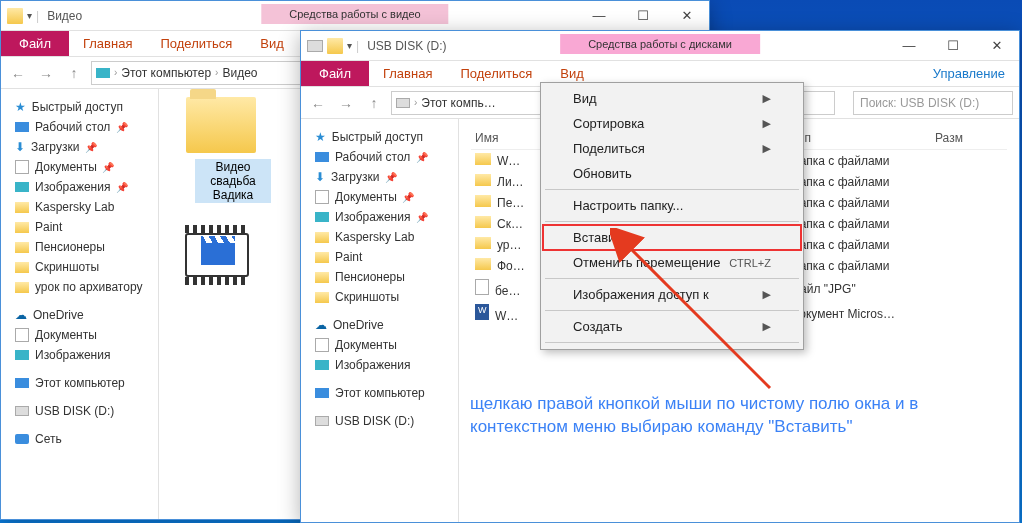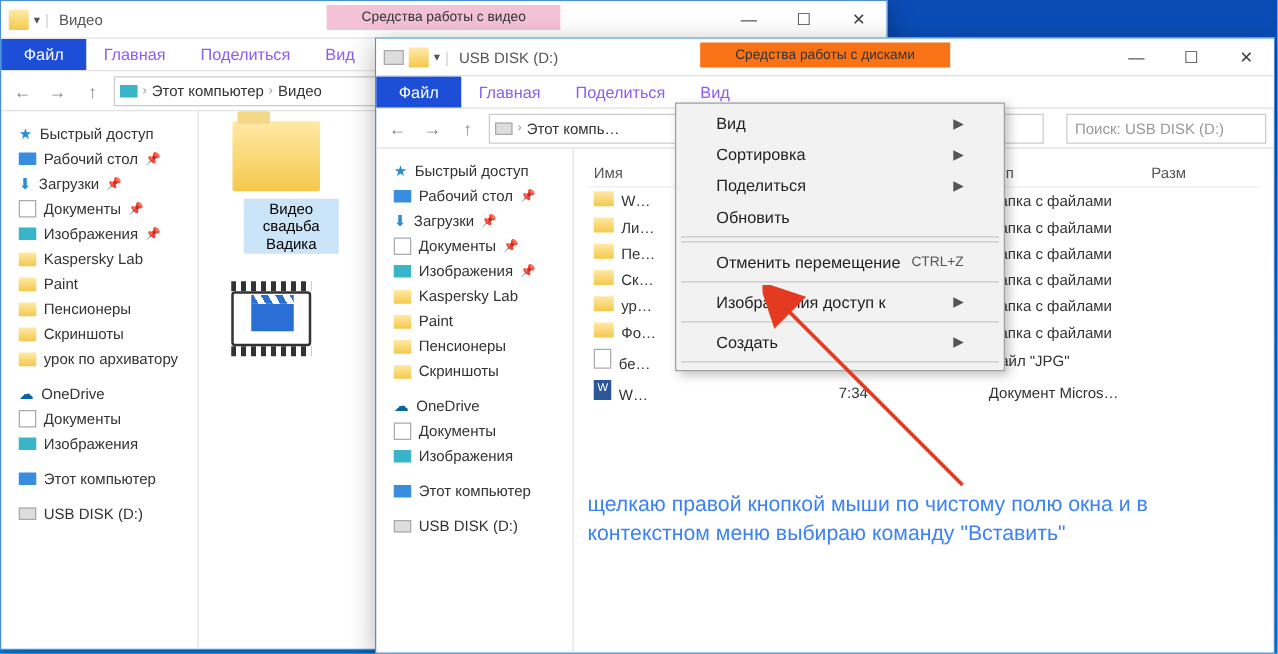--- a/index.html
+++ b/index.html
@@ -42,49 +42,49 @@
   .ribbon-tools {
     position: absolute;
     left: 50%;
     transform: translateX(-50%);
     top: 3px;
     font-size: 11px;
     padding: 4px 28px;
     color: #333;
   }
   .rt-video { background: #f4c2d7; }
-  .rt-disk  { background: #f97316; }
+  .rt-disk  { background: #f9a8d4; }
 
   .win-controls {
     position: absolute; right: 0; top: 0; display:flex;
   }
   .win-controls div {
     width: 44px; height: 28px; display:flex; align-items:center; justify-content:center;
     font-size: 13px; color:#444;
   }
 
   .ribbon {
     height: 26px;
     background: #fff;
     display: flex;
     align-items: stretch;
     border-bottom: 1px solid #e1e1e1;
   }
   .ribbon .file {
-    background: #1d4ed8;
+    background: #be185d;
     color: #fff;
     padding: 0 18px;
     display: flex; align-items: center;
     font-size: 13px;
   }
   .ribbon .tab {
     padding: 0 14px;
     display:flex; align-items:center;
     font-size: 13px;
-    color:#8b5cf6;
+    color:#c2410c;
   }
 
   .addrbar {
     height: 32px;
     display:flex;
     align-items:center;
     padding: 0 6px;
     gap:6px;
     border-bottom:1px solid #e1e1e1;
   }
@@ -143,21 +143,21 @@
     margin-left:14px;
   }
   .film:before,.film:after{content:"";position:absolute;left:-2px;right:-2px;height:8px;background:repeating-linear-gradient(90deg,#333 0 4px,transparent 4px 8px);}
   .film:before{top:-10px;} .film:after{bottom:-10px;}
   .film .clap{position:absolute;top:8px;left:14px;width:34px;height:22px;background:#2a6fd6;}
   .film .clap:before{content:"";position:absolute;top:-7px;left:0;width:34px;height:7px;background:repeating-linear-gradient(60deg,#2a6fd6 0 5px,#fff 5px 10px);}
 
   
   .listhdr, .row { display:flex; align-items:center; font-size:12px; }
   .listhdr { color:#555; border-bottom:1px solid #eee; padding:4px 0; }
-  .col-name{width:200px;padding-left:4px;} .col-date{width:120px;} .col-type{width:130px;} .col-size{width:50px;}
+  .col-name{width:200px;padding-left:4px;} .col-date{width:120px;} .col-type{width:130px;} .col-size{width:50px;margin-left:14px;}
   .row { padding:3px 0; color:#333;}
   .row .ficon-s{width:16px;height:12px;background:linear-gradient(#ffe9a6,#f5c84c);display:inline-block;margin-right:6px;}
   .row .jicon{width:14px;height:16px;background:#fff;border:1px solid #aaa;display:inline-block;margin-right:6px;}
   .row .wicon{width:14px;height:16px;background:#2b579a;display:inline-block;margin-right:6px;position:relative;}
   .row .wicon:after{content:"W";color:#fff;font-size:9px;position:absolute;left:3px;top:1px;}
 
   .ctxmenu {
     position:absolute;
     left:540px; top:82px;
     width:264px;
@@ -292,20 +292,26 @@
             <span class="i-pc"></span>
             <span>Этот компьютер</span>
           </div>
       </div>
       <div class="sb-group">
         <div class="sb-head">
             <span class="i-usb"></span>
             <span>USB DISK (D:)</span>
           </div>
       </div>
+      <div class="sb-group">
+        <div class="sb-head">
+            <span class="i-net"></span>
+            <span>Сеть</span>
+          </div>
+      </div>
     </div>
     <div class="content">
       <div class="bigfolder sel">
         <div class="ficon"></div>
         <span class="lab">Видео свадьба Вадика</span>
       </div>
       <div class="film">
         <div class="clap"></div>
       </div>
     </div>
@@ -327,20 +333,21 @@
       <div>☐</div>
       <div class="cl">✕</div>
     </div>
   </div>
   <div class="ribbon">
     <div class="file">Файл</div>
     <div class="tab">Главная</div>
     <div class="tab">Поделиться</div>
     <div class="tab">Вид</div>
     <div style="flex:1"></div>
+    <div class="tab" style="color:#1979ca">Управление</div>
   </div>
   <div class="addrbar">
     <div class="nav-btn">←</div>
     <div class="nav-btn">→</div>
     <div class="nav-btn">↑</div>
     <div class="addr">
       <span class="i-usb" style="width:14px;height:10px"></span>
       <span class="chev">›</span>
       <span>Этот компь…</span>
     </div>
@@ -490,21 +497,27 @@
       <span class="sub">▶</span>
     </div>
     <div class="mi">
       <span>Поделиться</span>
       <span class="sub">▶</span>
     </div>
     <div class="mi">
       <span>Обновить</span>
     </div>
     <div class="sep"></div>
+    <div class="mi">
+      <span>Настроить папку...</span>
+    </div>
     <div class="sep"></div>
+    <div class="mi hl">
+      <span>Вставить</span>
+    </div>
     <div class="mi">
       <span>Отменить перемещение</span>
       <span class="sub">CTRL+Z</span>
     </div>
     <div class="sep"></div>
     <div class="mi">
       <span>Изображения доступ к</span>
       <span class="sub">▶</span>
     </div>
     <div class="sep"></div>

